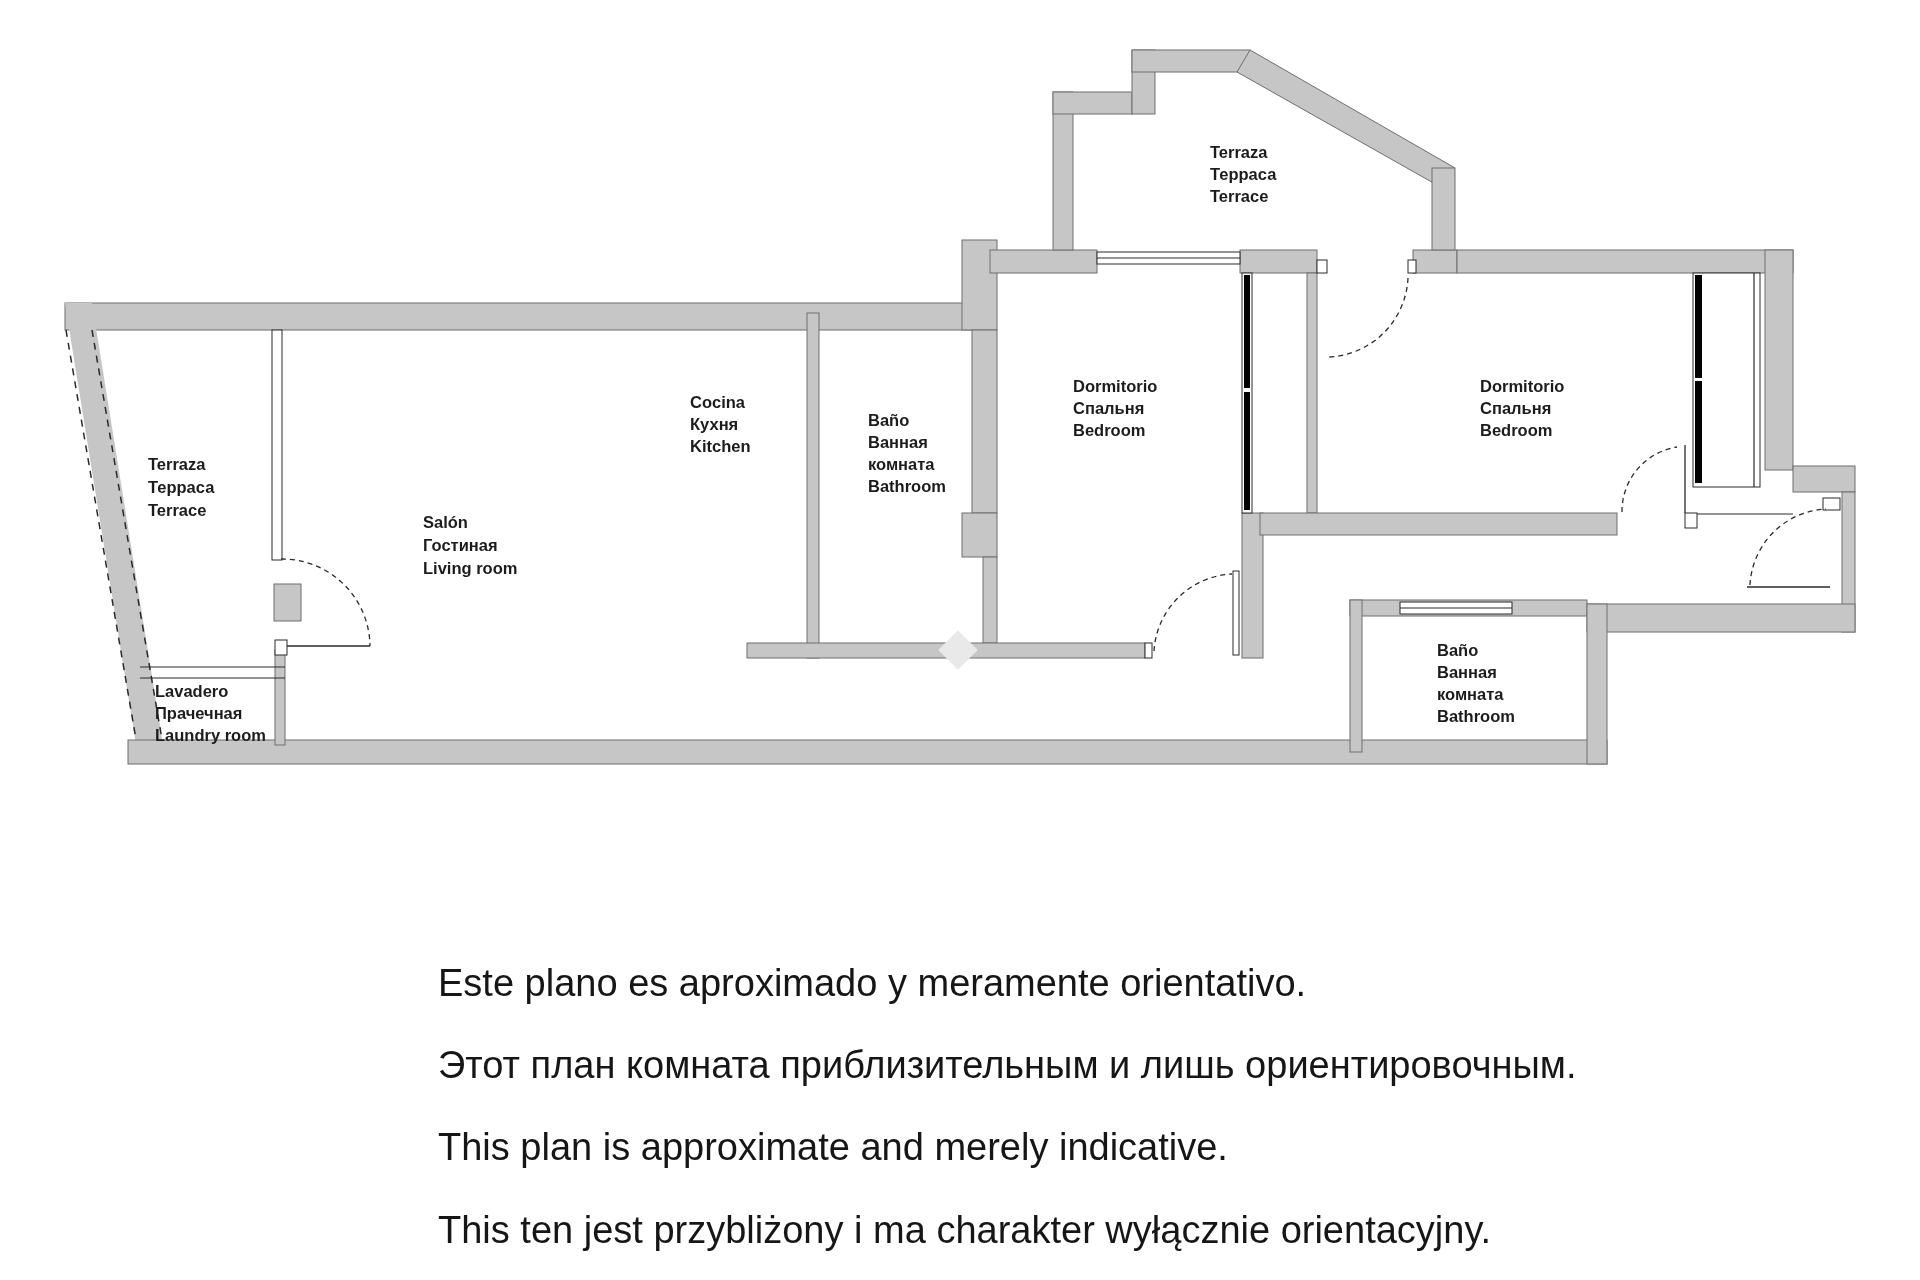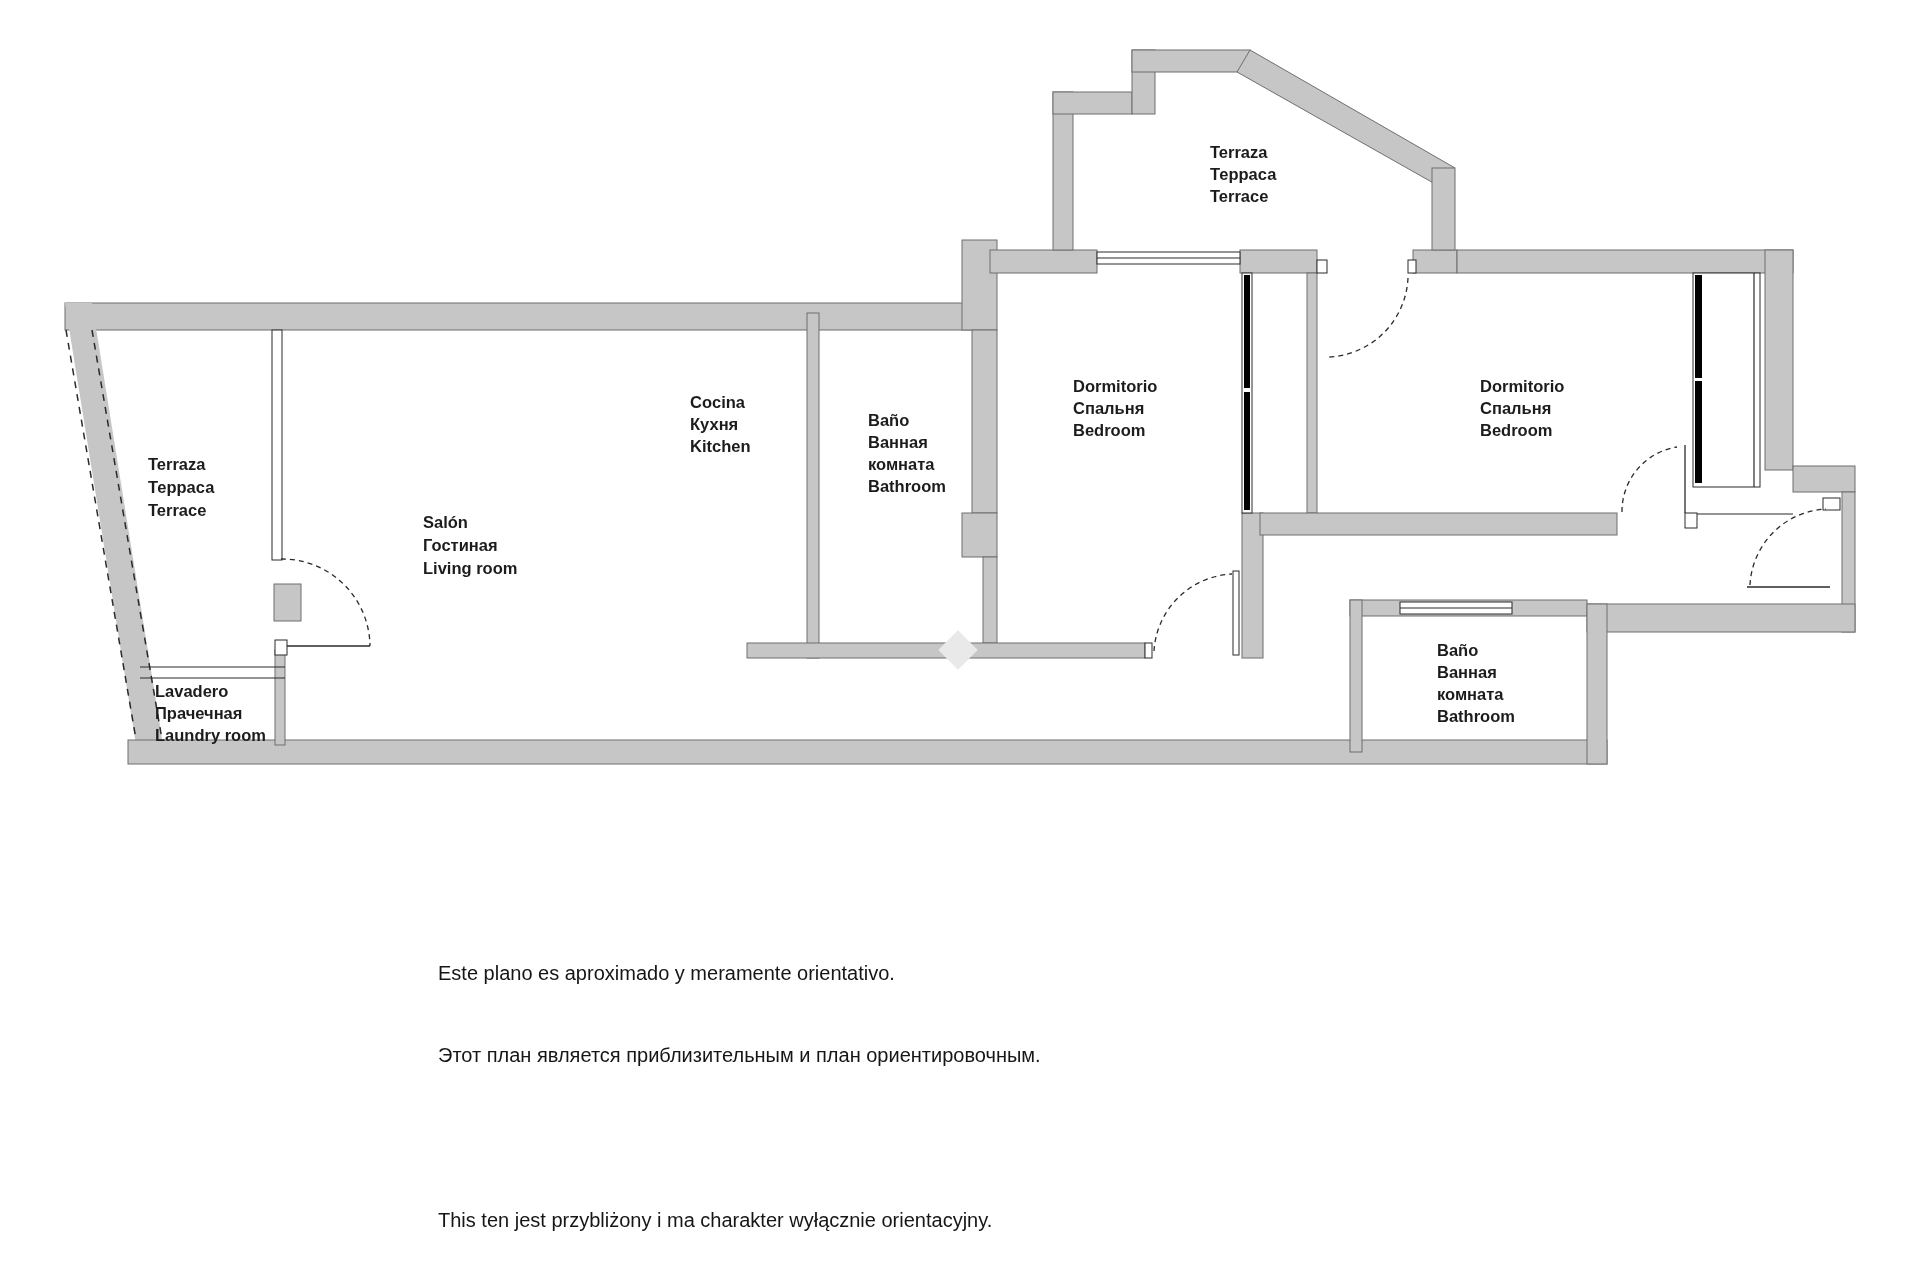--- a/index.html
+++ b/index.html
@@ -10,21 +10,21 @@
   .wall-noedge{fill:var(--wall);}
   .thinbox{fill:#ffffff;stroke:var(--line);stroke-width:1;}
   .winbar{fill:var(--window-bar);}
   .arc{fill:none;stroke:var(--line);stroke-width:1.3;stroke-dasharray:5 4;}
   .leaf{stroke:var(--line);stroke-width:1.3;}
   .thinline{stroke:var(--line);stroke-width:1.2;}
   .dash{fill:none;stroke:var(--line);stroke-width:1.5;stroke-dasharray:7 6;}
   .roomlabel{font-family:"Liberation Sans",sans-serif;font-weight:bold;font-size:16.5px;
              fill:var(--label);}
   .watermark{fill:#e9e9e9;}
-  .disclaimer{position:absolute;left:438px;font-size:20px;color:#161616;
+  .disclaimer{position:absolute;left:438px;font-size:38px;color:#161616;
               font-family:"Liberation Sans",sans-serif;white-space:nowrap;}
 </style>
 </head>
 <body>
 
 <div id="stage">
 
   <svg width="1920" height="1280" viewBox="0 0 1920 1280">
 
     <g>
@@ -165,16 +165,17 @@
       </g>
       <g>
         <text class="roomlabel" x="155" y="697">Lavadero</text>
         <text class="roomlabel" x="155" y="719">Прачечная</text>
         <text class="roomlabel" x="155" y="741">Laundry room</text>
       </g>
     </g>
   </svg>
 
   <div class="disclaimer" style="top:962px">Este plano es aproximado y meramente orientativo.</div>
-  <div class="disclaimer" style="top:1044px">Этот план является приблизительным и план ориентировочным.</div>
+  <div class="disclaimer" style="top:1044px">Этот план комната приблизительным и лишь ориентировочным.</div>
+  <div class="disclaimer" style="top:1126px">This plan is approximate and merely indicative.</div>
   <div class="disclaimer" style="top:1209px">This ten jest przybliżony i ma charakter wyłącznie orientacyjny.</div>
 
 </div>
 
 </body></html>

